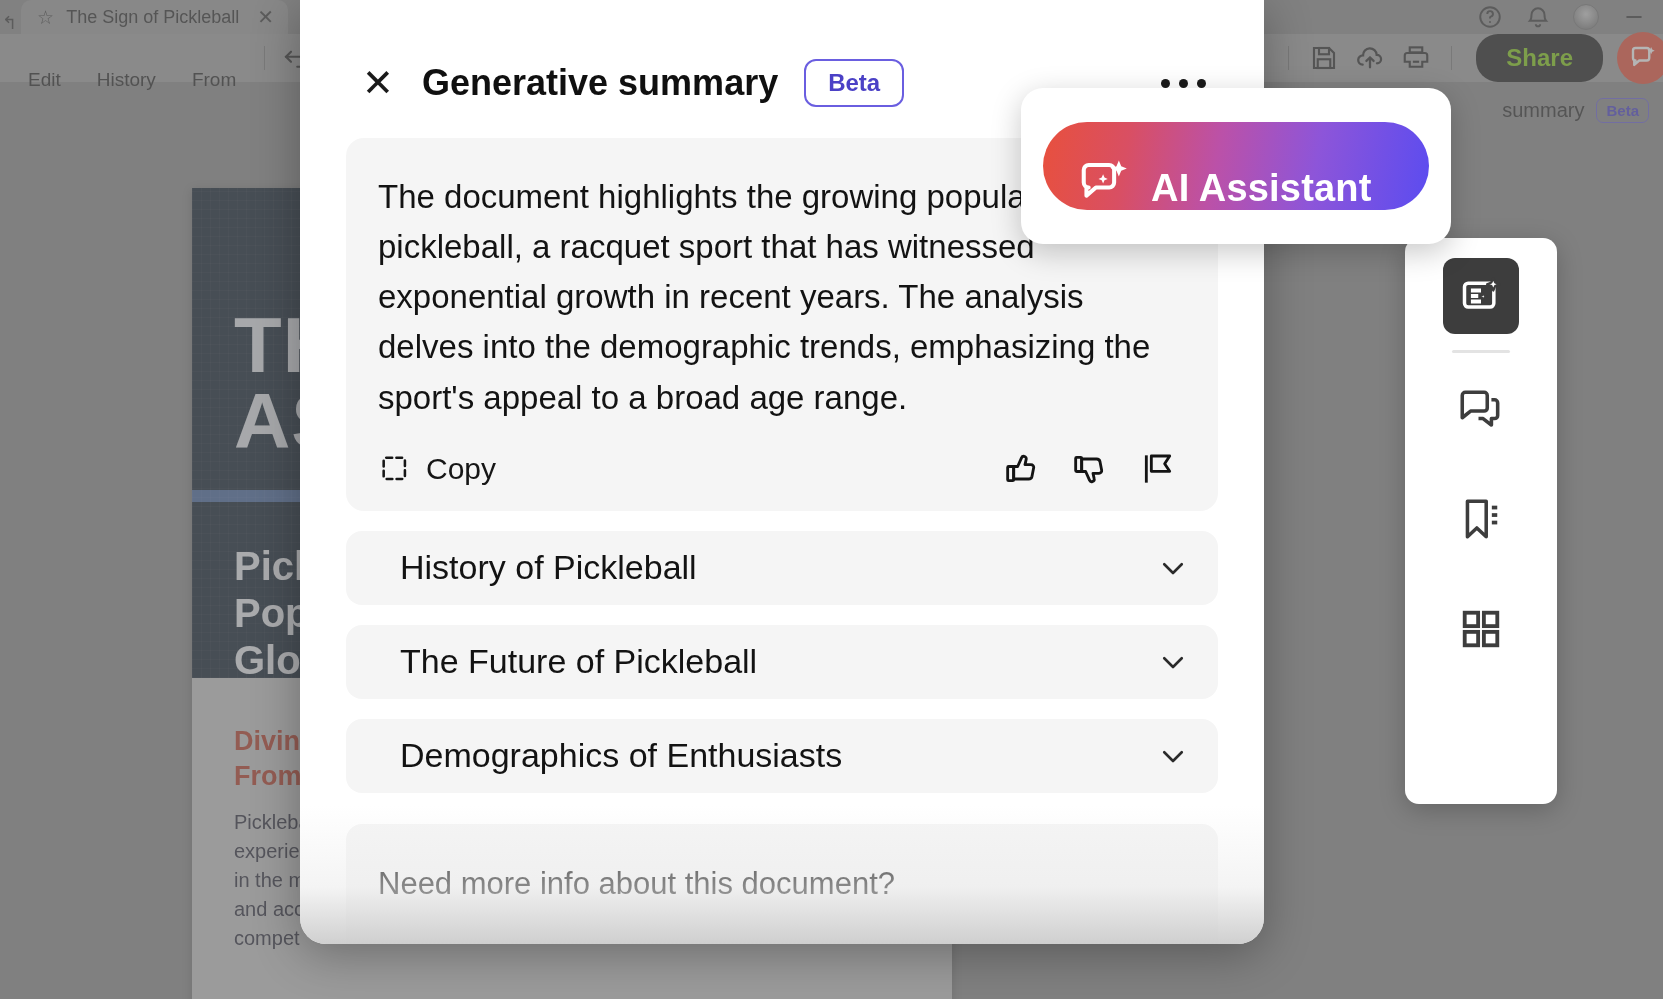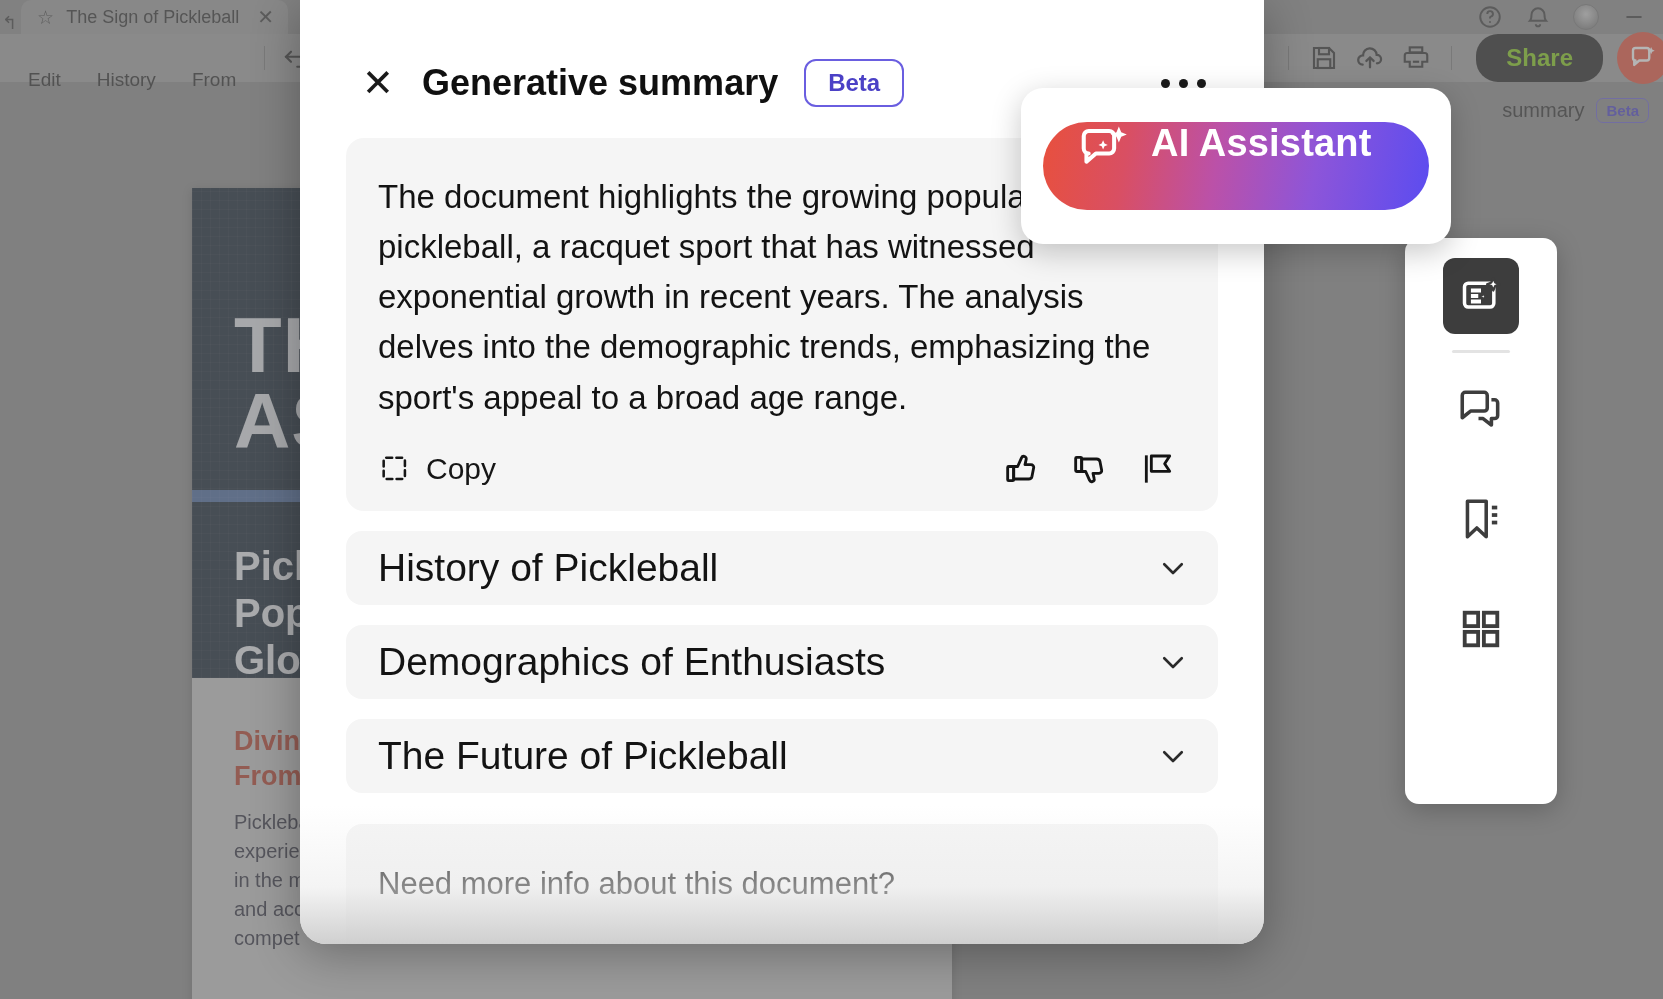--- a/index.html
+++ b/index.html
@@ -229,21 +229,21 @@
   .fb-btn { color: #141414; display:flex; align-items:center; }
 
   .accordion-row {
     margin-top: 20px;
     background: #f5f5f5;
     border-radius: 16px;
     height: 74px;
     display: flex; align-items: center;
     padding: 0 30px 0 32px;
   }
-  .accordion-label { font-size: 39px; color: #131313; }
+  .accordion-label { font-size: 34px; color: #131313; margin-left: 22px; }
   .chev {
     margin-left: auto; color: #2a2a2a; display:flex; align-items:center;
   }
 
   .footer-card {
     position: absolute; left: 46px; right: 46px; bottom: 0;
     height: 120px;
     background: #f5f5f5;
     border-radius: 16px 16px 0 0;
     display: flex; align-items: center;
@@ -263,21 +263,21 @@
     background: #ffffff;
     border-radius: 22px;
     box-shadow: 0 8px 30px rgba(0,0,0,0.22);
     display: flex; align-items: center; justify-content: center;
     z-index: 20;
   }
   .ai-pill {
     width: 386px; height: 88px;
     border-radius: 44px;
     background: linear-gradient(100deg, #e8503d 0%, #d94f63 22%, #bb51a8 45%, #8d55d9 70%, #5b4cf0 100%);
-    display: flex; align-items: flex-start; gap: 20px;
+    display: flex; align-items: flex-end; gap: 20px;
     padding-left: 34px;
   }
   .ai-pill-label {
     color: #ffffff; font-size: 38px; font-weight: 700; letter-spacing: 0.2px;
   }
 
   svg { display: block; }
 </style>
 </head>
 <body>
@@ -491,30 +491,30 @@
       <div class="accordion-row">
         <span class="accordion-label">History of Pickleball</span>
         <span class="chev">
           <svg width="30" height="30" viewBox="0 0 24 24" fill="none" stroke="#2a2a2a" stroke-width="2.1" stroke-linecap="round" stroke-linejoin="round">
               <polyline points="5,9 12,16 19,9"></polyline>
             </svg>
         </span>
       </div>
 
       <div class="accordion-row">
-        <span class="accordion-label">Demographics of Enthusiasts</span>
+        <span class="accordion-label">The Future of Pickleball</span>
         <span class="chev">
           <svg width="30" height="30" viewBox="0 0 24 24" fill="none" stroke="#2a2a2a" stroke-width="2.1" stroke-linecap="round" stroke-linejoin="round">
               <polyline points="5,9 12,16 19,9"></polyline>
             </svg>
         </span>
       </div>
 
       <div class="accordion-row">
-        <span class="accordion-label">The Future of Pickleball</span>
+        <span class="accordion-label">Demographics of Enthusiasts</span>
         <span class="chev">
           <svg width="30" height="30" viewBox="0 0 24 24" fill="none" stroke="#2a2a2a" stroke-width="2.1" stroke-linecap="round" stroke-linejoin="round">
               <polyline points="5,9 12,16 19,9"></polyline>
             </svg>
         </span>
       </div>
     </div>
 
     <div class="footer-card">
       <span class="footer-text">Need more info about this document?</span>

